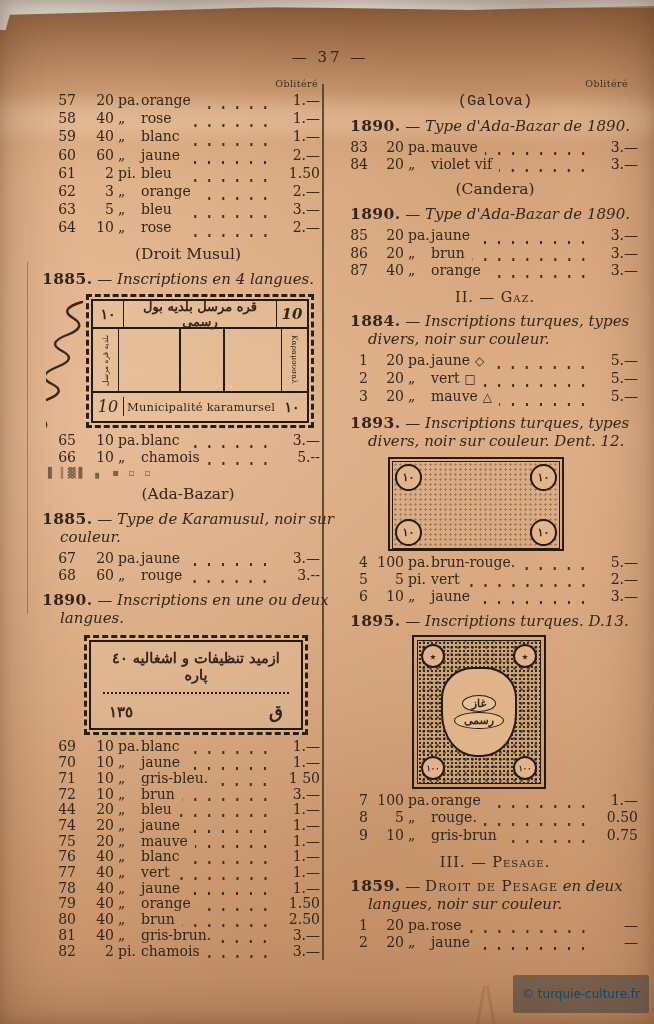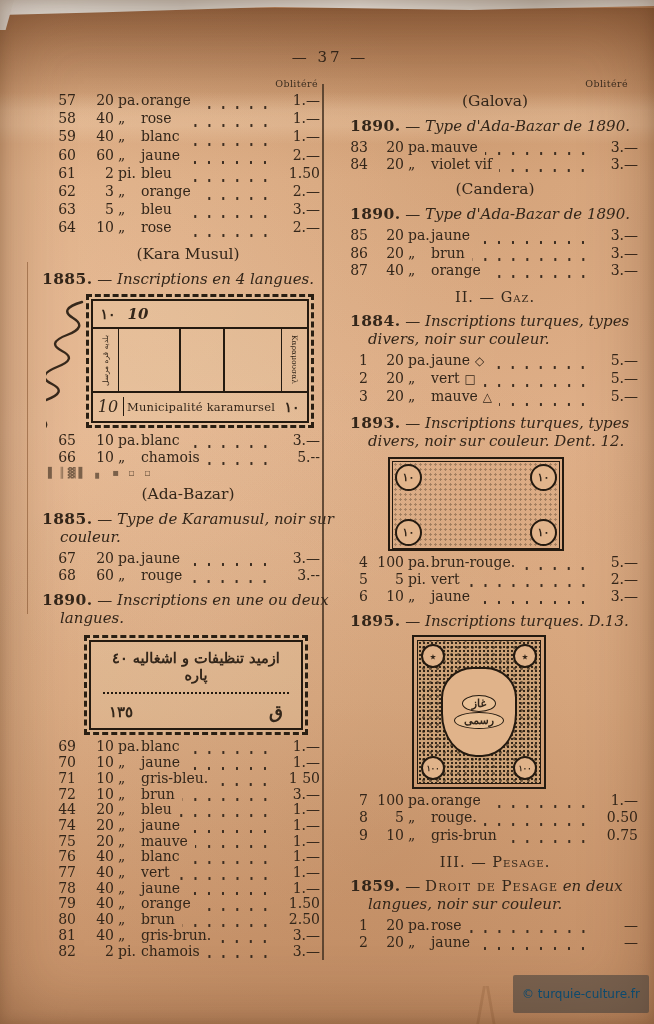--- a/index.html
+++ b/index.html
@@ -216,33 +216,34 @@
       <div class="row">
         <span class="cn">64</span>
         <span class="cv">10</span>
         <span class="cu">„</span>
         <span class="cc"><span>rose</span><span class="sym"></span></span>
         <span class="leader"></span>
         <span class="cp">2.—</span>
       </div>
     </div>
 
-  <div class="place">(Kara Musul)</div>
+  <div class="place">(Droit Musul)</div>
   <div class="section">
     <b>1885.</b> <span>—</span> <i>Inscriptions en 4 langues.</i>
   </div>
 
   <div class="stamp1-zone">
     <svg class="squiggle" width="46" height="160" viewBox="0 0 46 160">
       <path d="M36,6 q-24,7 -9,16 q15,9 -6,17 q-21,8 -5,16 q16,8 -5,16 q-22,9 -5,17 q16,8 -6,16 q-23,9 -6,18 q14,7 -4,16 q-18,9 -2,16" fill="none" stroke="#241a10" stroke-width="2.4" stroke-linecap="round" opacity=".9"></path>
     </svg>
     <div class="stamp-chain">
       <div class="stamp1">
         <div class="s1-top">
           <span class="s1-num-ar">١٠</span>
+          <span class="s1-ar">قره مرسل بلديه بول رسمى</span>
           <span class="s1-num-lat">10</span>
         </div>
         <div class="s1-mid">
           <span class="s1-side left">بلديه قره مرسل</span>
           <span class="s1-blank"></span>
           <span class="s1-side right">Καραμουσαλ</span>
         </div>
         <div class="s1-bot">
           <span class="s1-num-lat">10</span>
           <span class="s1-label">Municipalité karamursel</span>
@@ -443,21 +444,21 @@
         <span class="cc"><span>chamois</span></span>
         <span class="leader"></span>
         <span class="cp">3.—</span>
       </div>
     </div>
 </div>
 
 <div class="col col-right">
   <div class="oblit">Oblitéré</div>
 
-  <div class="place" style="margin-top:2px;">(Galova)</div>
+  <div class="place" style="margin-top:2px;font-family:Liberation Mono, monospace;">(Galova)</div>
   <div class="section">
     <b>1890.</b> <span>—</span> <i>Type d'Ada-Bazar de 1890.</i>
   </div>
   <div class="rows">
 
       <div class="row">
         <span class="cn">83</span>
         <span class="cv">20</span>
         <span class="cu">pa.</span>
         <span class="cc"><span>mauve</span></span>

